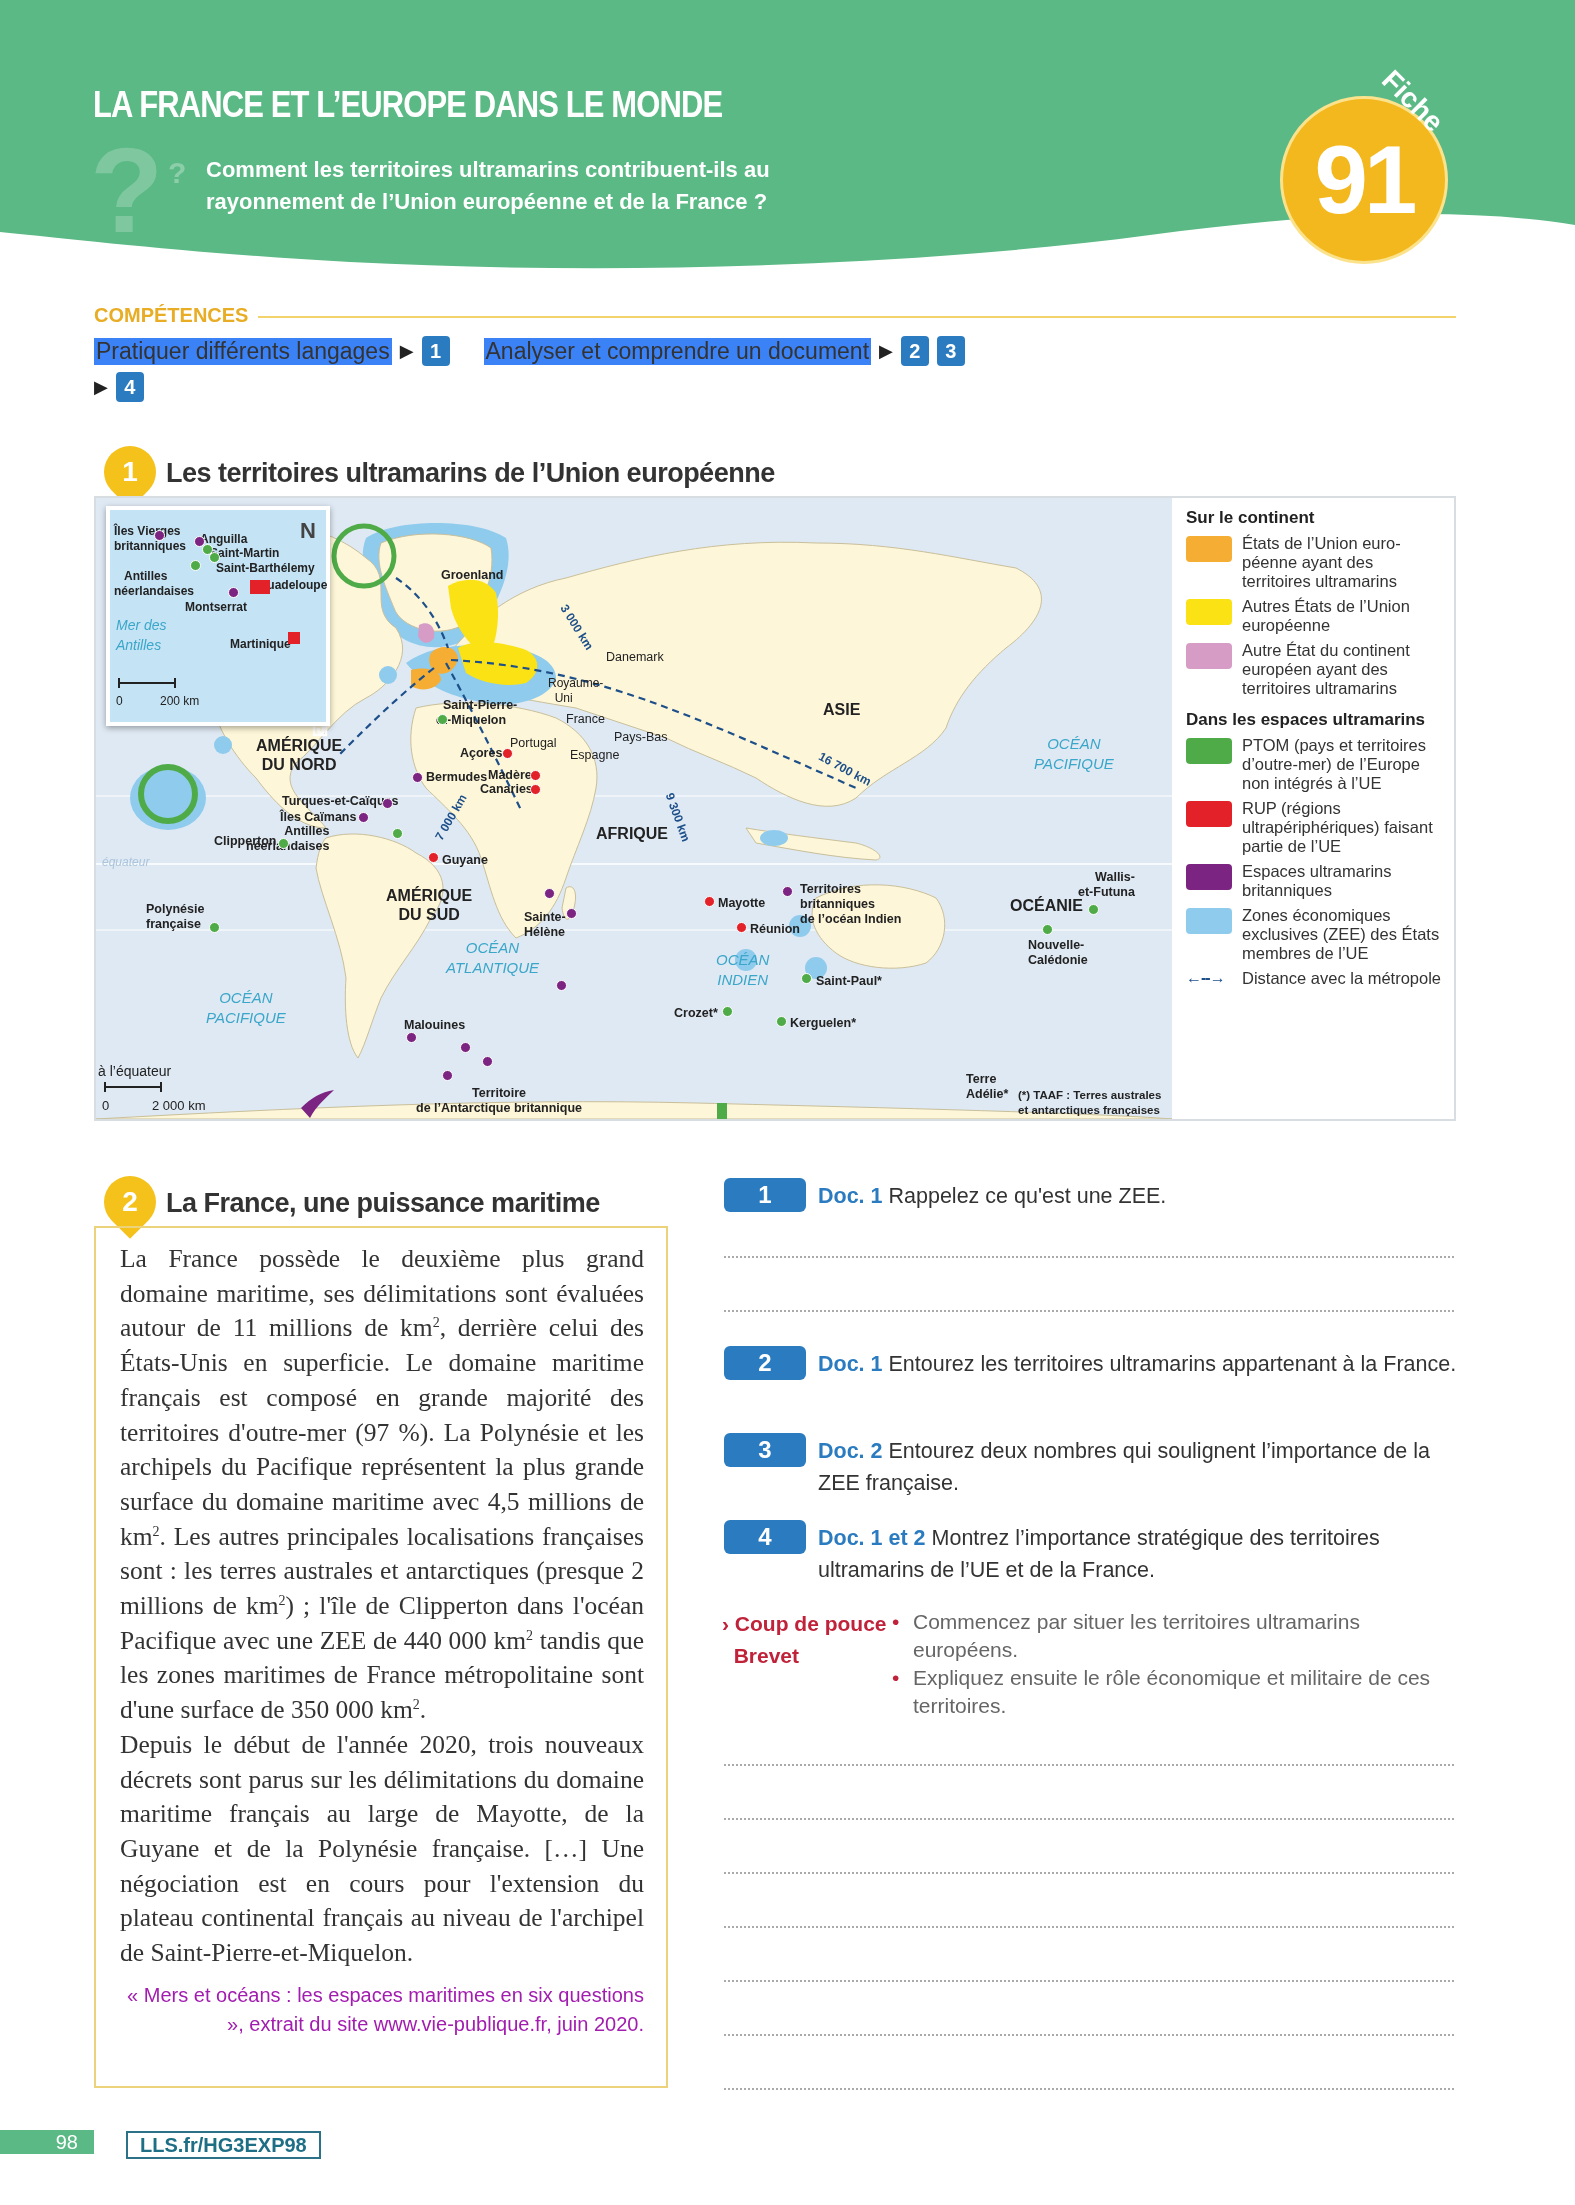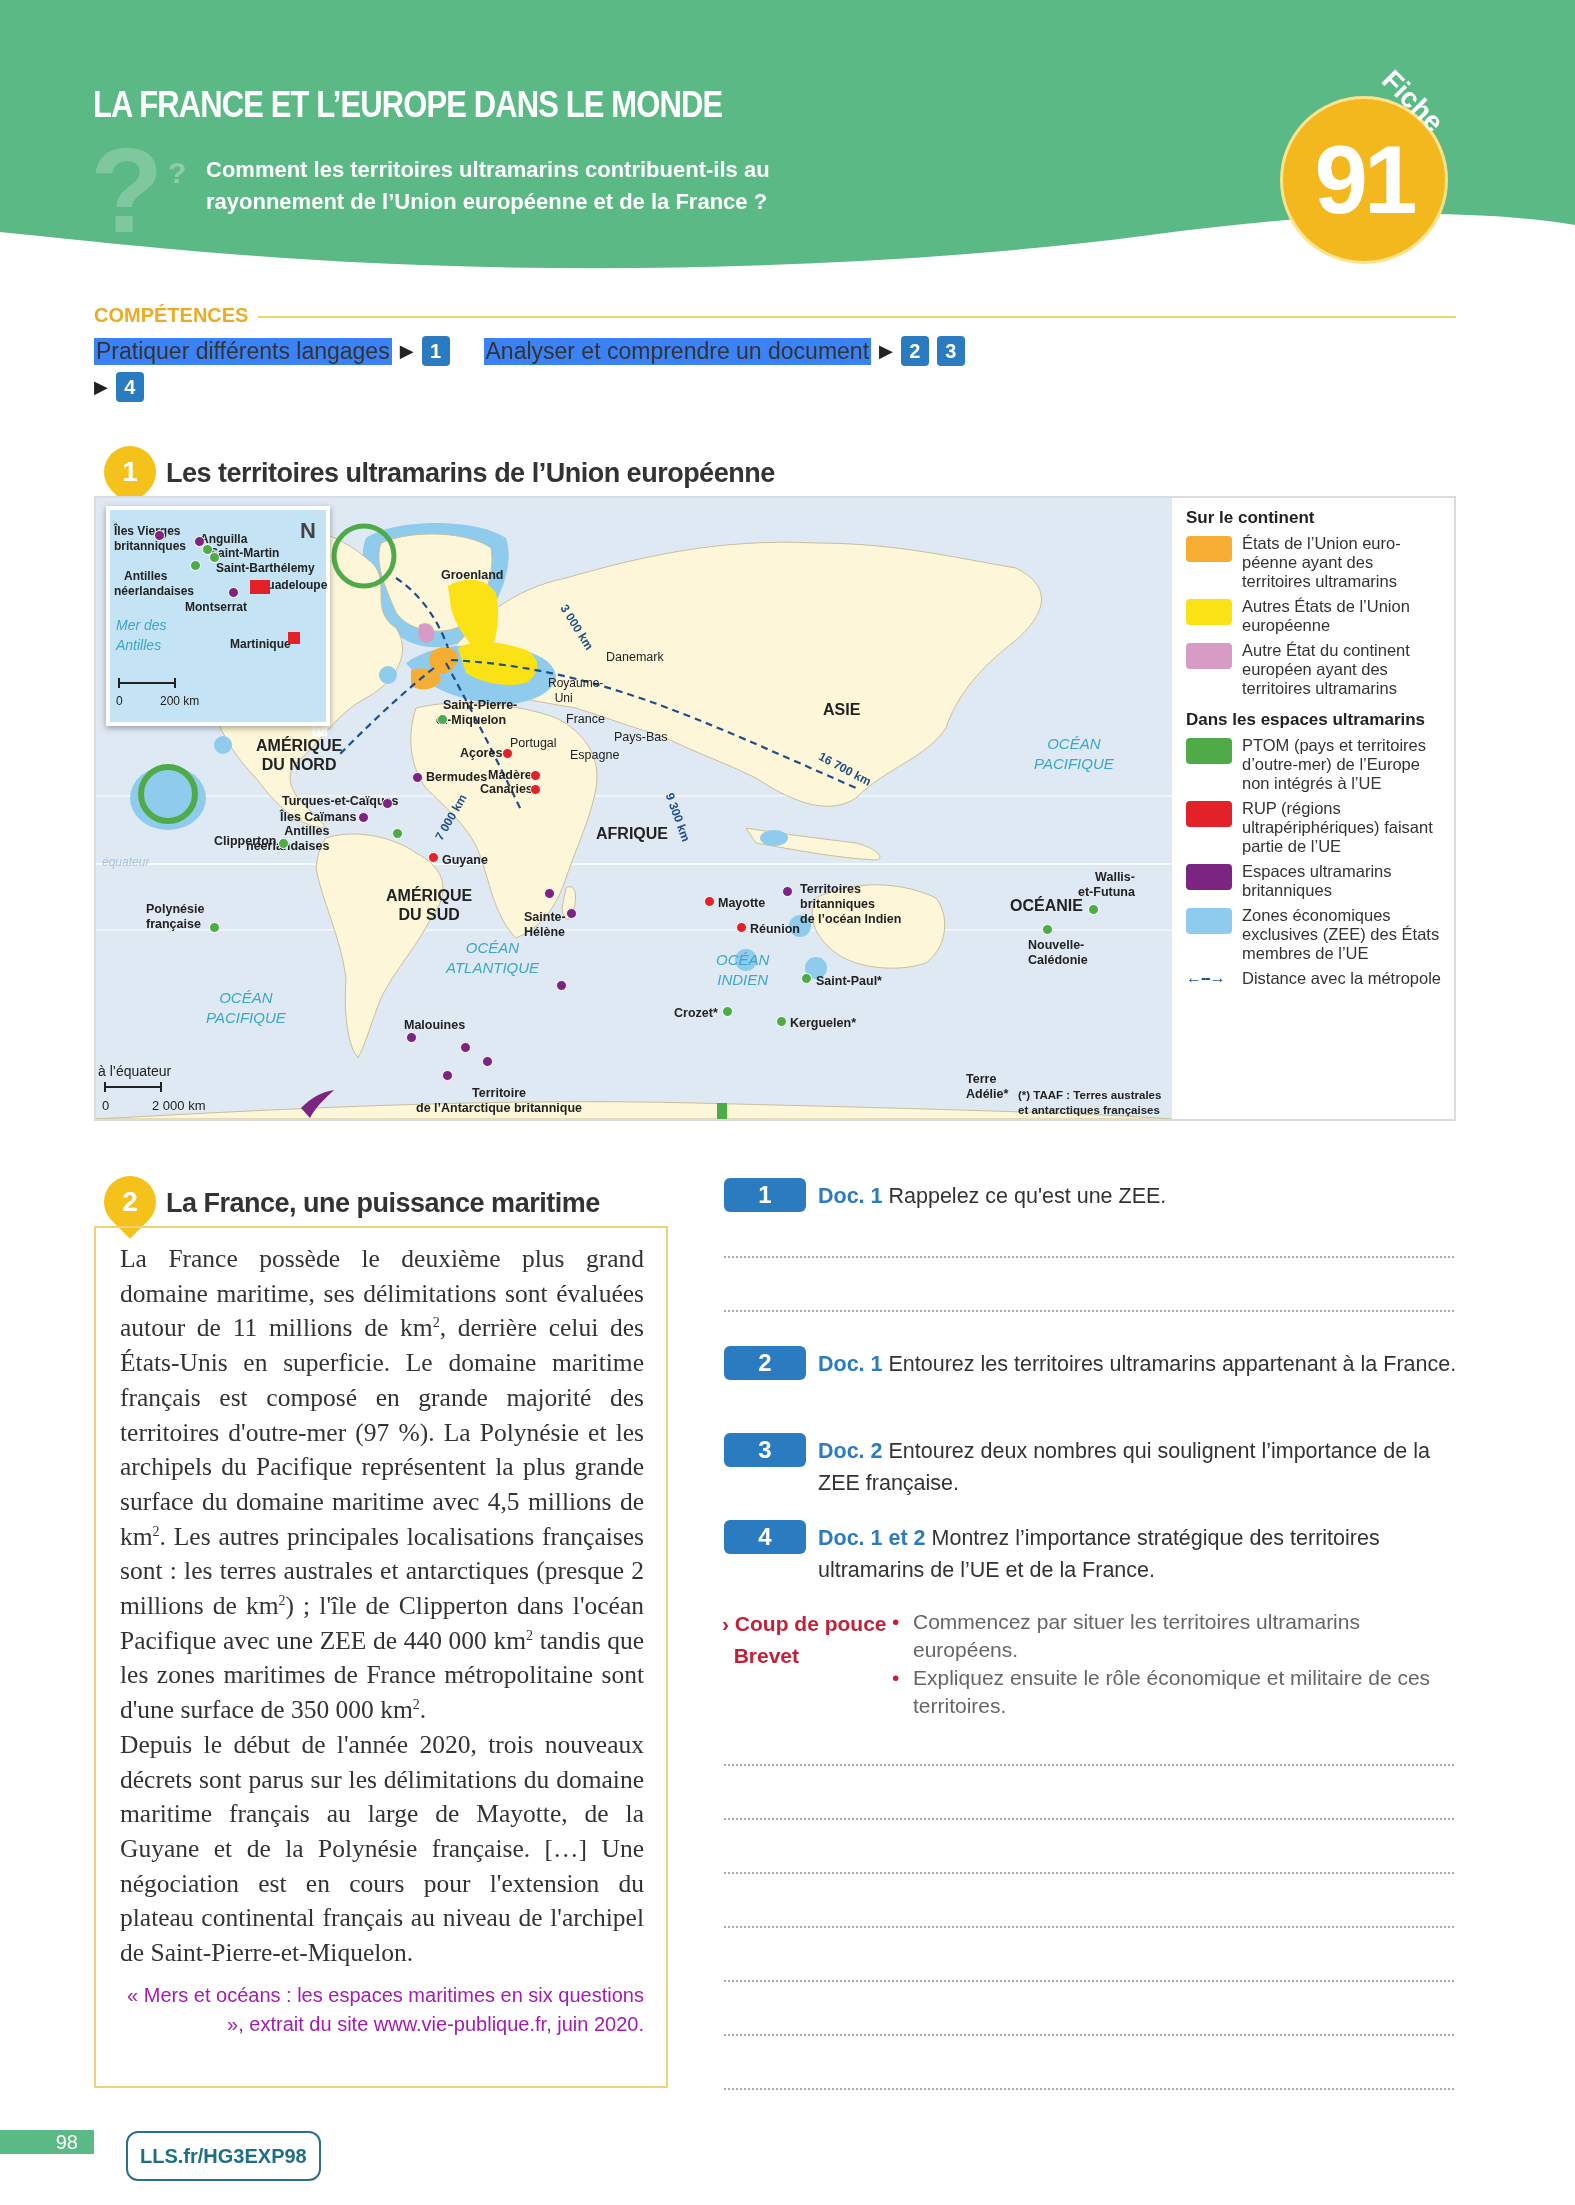--- a/index.html
+++ b/index.html
@@ -66,21 +66,21 @@
   .q-text { position: absolute; left: 818px; width: 640px; font-size: 21.5px; line-height: 32px; color: #333; }
   .q-ref { color: #2a7bc0; font-weight: bold; }
   .dots { position: absolute; left: 724px; width: 730px; height: 0; border-top: 2px dotted #aaa; }
   .tip-title { position: absolute; left: 722px; top: 1608px; font-size: 21px; font-weight: bold; color: #c0223a; line-height: 32px; }
   .tip-list { position: absolute; left: 892px; top: 1608px; width: 560px; font-size: 21px; line-height: 28px; color: #666; list-style: none; }
   .tip-list li { position: relative; padding-left: 21px; }
   .tip-list li::before { content: "•"; position: absolute; left: 0; color: #c0223a; }
 
   
   .page-num { position: absolute; left: 0; top: 2130px; width: 94px; height: 24px; background: #5bb985; color: #fff; font-size: 20px; display: flex; align-items: center; justify-content: flex-end; padding-right: 16px; }
-  .link-badge { position: absolute; left: 126px; top: 2131px; height: 50px; padding: 0 12px; border: 2px solid #2b7187; border-radius: 12px; color: #1e6f86; font-weight: bold; font-size: 20px; display: flex; align-items: center; }
+  .link-badge { position: absolute; left: 126px; top: 2131px; height: 28px; padding: 0 12px; border: 2px solid #2b7187; border-radius: 0; color: #1e6f86; font-weight: bold; font-size: 20px; display: flex; align-items: center; }
 </style>
 </head>
 <body>
 
 <div class="header">
   <svg class="bg" width="1575" height="280" viewBox="0 0 1575 280">
     <path d="M0 0 H1575 V225 C1450 205 1300 215 1150 235 C900 268 600 275 350 262 C200 254 80 240 0 232 Z" fill="#5bb985"></path>
   </svg>
   <div class="title">LA FRANCE ET L’EUROPE DANS LE MONDE</div>
   <div class="qmark">?</div>

